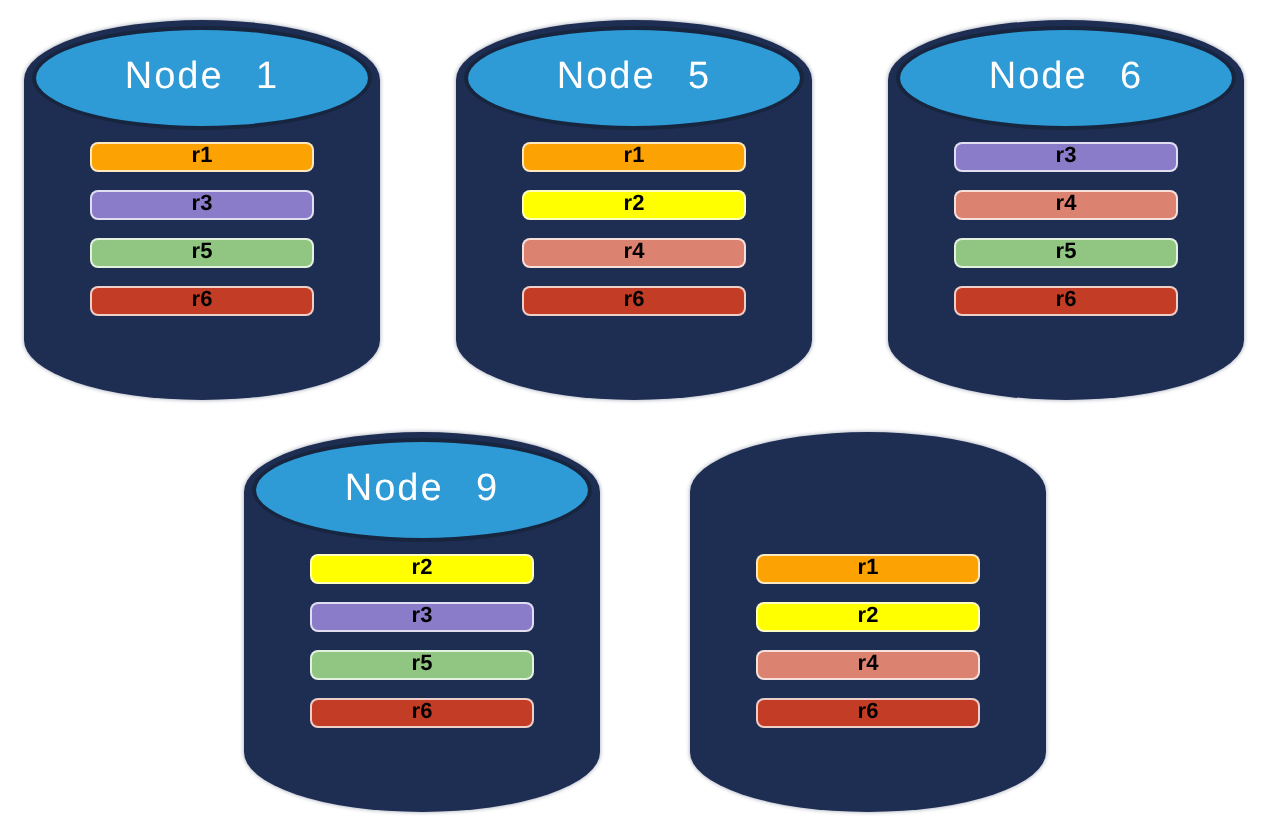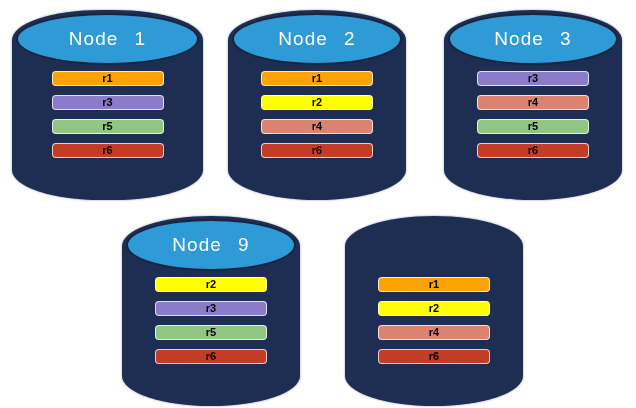--- a/index.html
+++ b/index.html
@@ -71,21 +71,21 @@
     align-items: center;
     justify-content: center;
   }
   .bar span {
     font-size: 11px;
     font-weight: bold;
     line-height: 1;
     color: var(--bar-text, #000000);
   }
   
-  .node-0 { left: 12px;  top: 10px; padding-left: 13px;  }
+  .node-0 { left: 12px;  top: 10px;  }
   .node-1 { left: 228px; top: 10px;  }
   .node-2 { left: 444px; top: 10px;  }
   .node-3 { left: 122px; top: 216px; }
   .node-4 { left: 345px; top: 216px; }
 </style>
 </head>
 <body>
 
 <div class="canvas" id="canvas">
     <div class="cylinder node-0">
@@ -104,41 +104,41 @@
           <span>r5</span>
         </div>
         <div class="bar" style="background: rgb(195, 60, 38);">
           <span>r6</span>
         </div>
       </div>
   </div>
     <div class="cylinder node-1">
     <div class="cyl-body"></div>
     <div class="cyl-top">
-      <span class="node-title">Node 2</span>
+      <span class="node-title">Node 5</span>
     </div>
     <div class="bars">
         <div class="bar" style="background: rgb(252, 162, 3);">
           <span>r1</span>
         </div>
         <div class="bar" style="background: rgb(255, 255, 0);">
           <span>r2</span>
         </div>
         <div class="bar" style="background: rgb(219, 130, 112);">
           <span>r4</span>
         </div>
         <div class="bar" style="background: rgb(195, 60, 38);">
           <span>r6</span>
         </div>
       </div>
   </div>
     <div class="cylinder node-2">
     <div class="cyl-body"></div>
     <div class="cyl-top">
-      <span class="node-title">Node 3</span>
+      <span class="node-title">Node 6</span>
     </div>
     <div class="bars">
         <div class="bar" style="background: rgb(139, 124, 201);">
           <span>r3</span>
         </div>
         <div class="bar" style="background: rgb(219, 130, 112);">
           <span>r4</span>
         </div>
         <div class="bar" style="background: rgb(144, 198, 129);">
           <span>r5</span>

